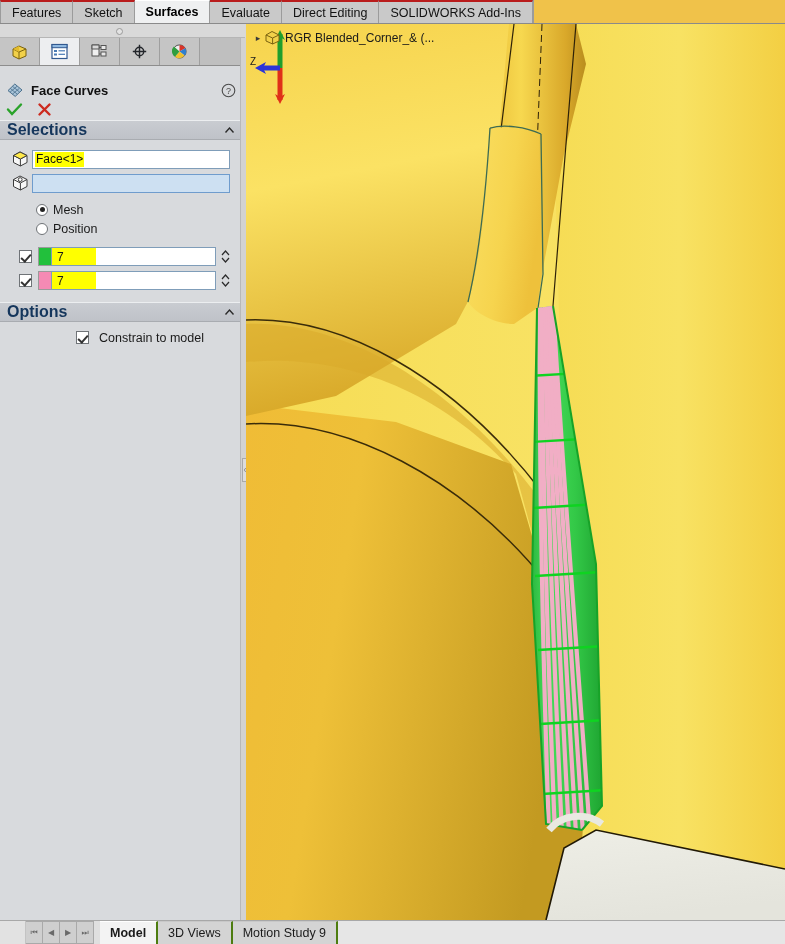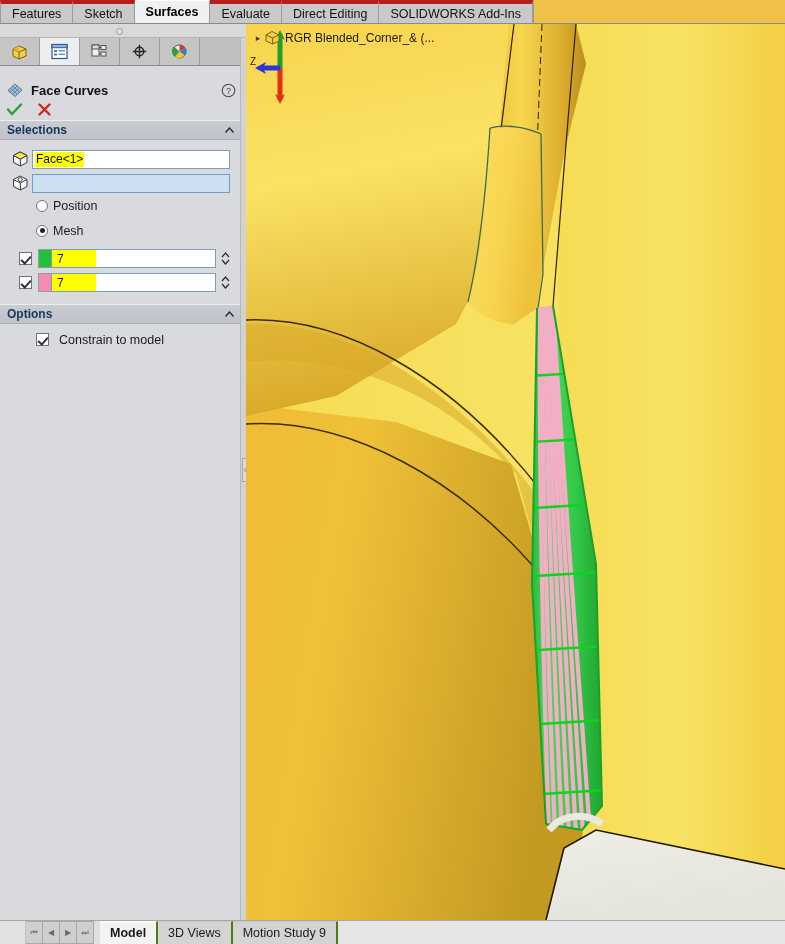--- a/index.html
+++ b/index.html
@@ -21,21 +21,21 @@
     border-bottom: 1px solid #8a8a8a;
     display: flex; align-items: stretch;
   }
   .cmd-tab {
     display: flex; align-items: center; justify-content: center;
     padding: 0 11px;
     font-size: 12.5px;
     color: #111;
     background: #c9c9c9;
     border-right: 1px solid #9b9b9b;
-    border-top: 4px solid #b91c1c;
+    border-top: 2px solid #b91c1c;
     cursor: default;
     white-space: nowrap;
   }
   .cmd-tab:first-child { border-left: 1px solid #9b9b9b; }
   .cmd-tab.active {
     background: #eff0f1;
     font-weight: bold;
     border-top: 1px solid #ffffff;
     color: #000;
   }
@@ -108,21 +108,21 @@
 
   
   .section-head {
     display: flex; align-items: center;
     height: 20px;
     padding: 0 8px 0 7px;
     background: linear-gradient(#c9ccd1, #bfc2c8);
     border-top: 1px solid #eceef0;
     border-bottom: 1px solid #a9acb1;
     font-weight: bold;
-    font-size: 12px;
+    font-size: 16px;
     color: #15365c;
   }
   .section-head .sec-label { flex: 1 1 auto; }
   .chev { width: 13px; height: 13px; }
 
   .section-body { padding: 6px 0 8px 0; background: #d8dadd; }
 
   
   .sel-row {
     display: flex; align-items: center;
@@ -198,21 +198,21 @@
     font-size: 12px;
   }
   .spin {
     width: 15px; height: 19px; margin: 0 11px 0 2px;
     display: flex; flex-direction: column; align-items: center; justify-content: center;
     background: #d8dadd;
     flex: none;
   }
 
   
-  .opt-row { display: flex; align-items: center; height: 19px; padding-left: 36px; }
+  .opt-row { display: flex; align-items: center; height: 19px; padding-left: 36px; justify-content: center; }
   .opt-label { font-size: 12.5px; margin-left: 4px; }
 
   
   #vsplit {
     position: absolute; left: 240px; top: 38px;
     width: 8px; height: 882px;
     background: #d2d2d2;
     border-left: 1px solid #b8b8b8;
   }
   #vsplit-handle {
@@ -390,27 +390,27 @@
         <div class="sel-icon">
           <svg width="19" height="18" viewBox="0 0 19 18">
             <path d="M2.5 5.5 L9 2 L16 5.5 L16 12.5 L9.4 16 L2.5 12.5 Z" fill="#f7f7f7" stroke="#3b3b3b" stroke-width="1"></path>
             <path d="M2.5 5.5 L9.4 9 L16 5.5 M9.4 9 L9.4 16" fill="none" stroke="#3b3b3b" stroke-width="1"></path>
             <circle cx="9.2" cy="5.6" r="1.9" fill="#ffffff" stroke="#3b3b3b" stroke-width="1"></circle>
           </svg>
         </div>
         <div class="sel-box empty"></div>
       </div>
 
+      <div class="radio-row" style="margin-top:6px;">
+        <span class="radio-dot on"></span>
+        <span class="radio-label">Mesh</span>
+      </div>
       <div class="radio-row">
         <span class="radio-dot"></span>
         <span class="radio-label">Position</span>
-      </div>
-      <div class="radio-row" style="margin-top:6px;">
-        <span class="radio-dot on"></span>
-        <span class="radio-label">Mesh</span>
       </div>
 
       <div class="count-row" style="margin-top:8px;">
         <span class="cb on"></span>
         <span class="swatch" style="background:#22c03c;"></span>
         <span class="count-field">
           <span class="count-val">7</span>
         </span>
         <span class="spin">
           <svg width="11" height="15" viewBox="0 0 11 15">

